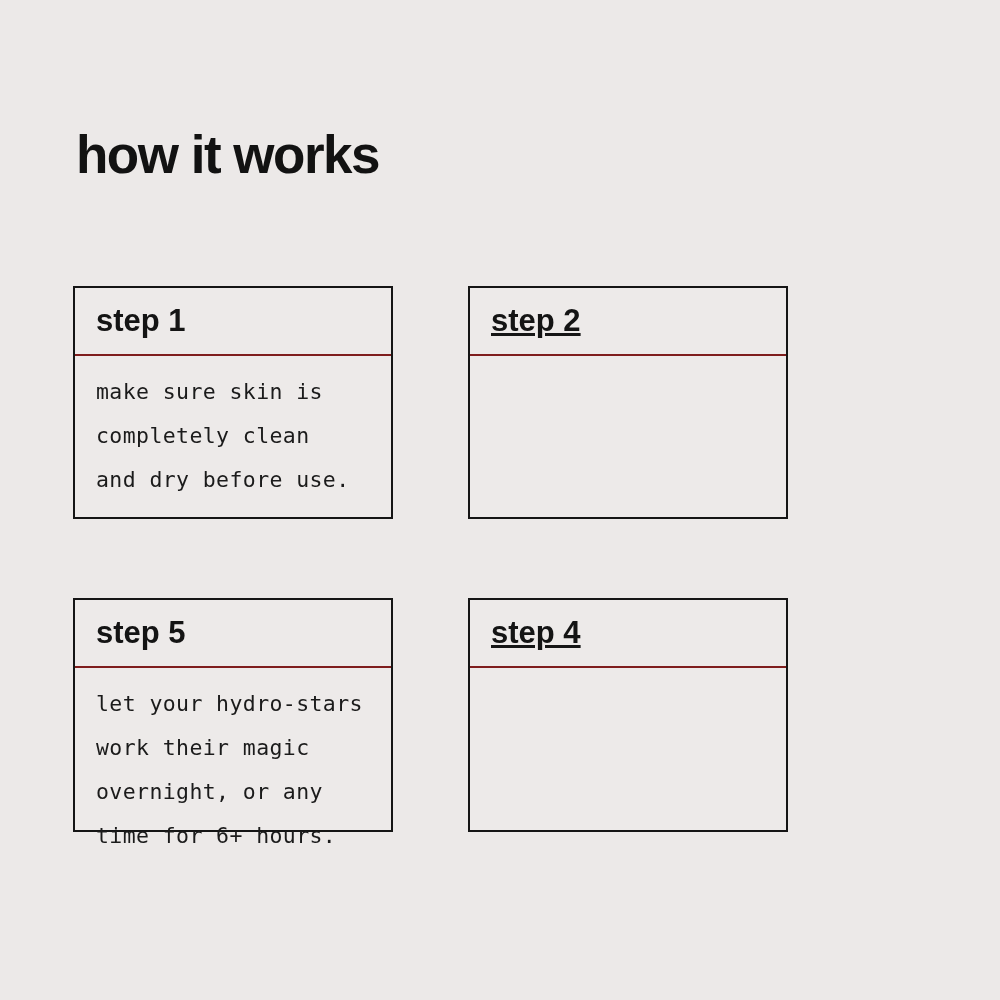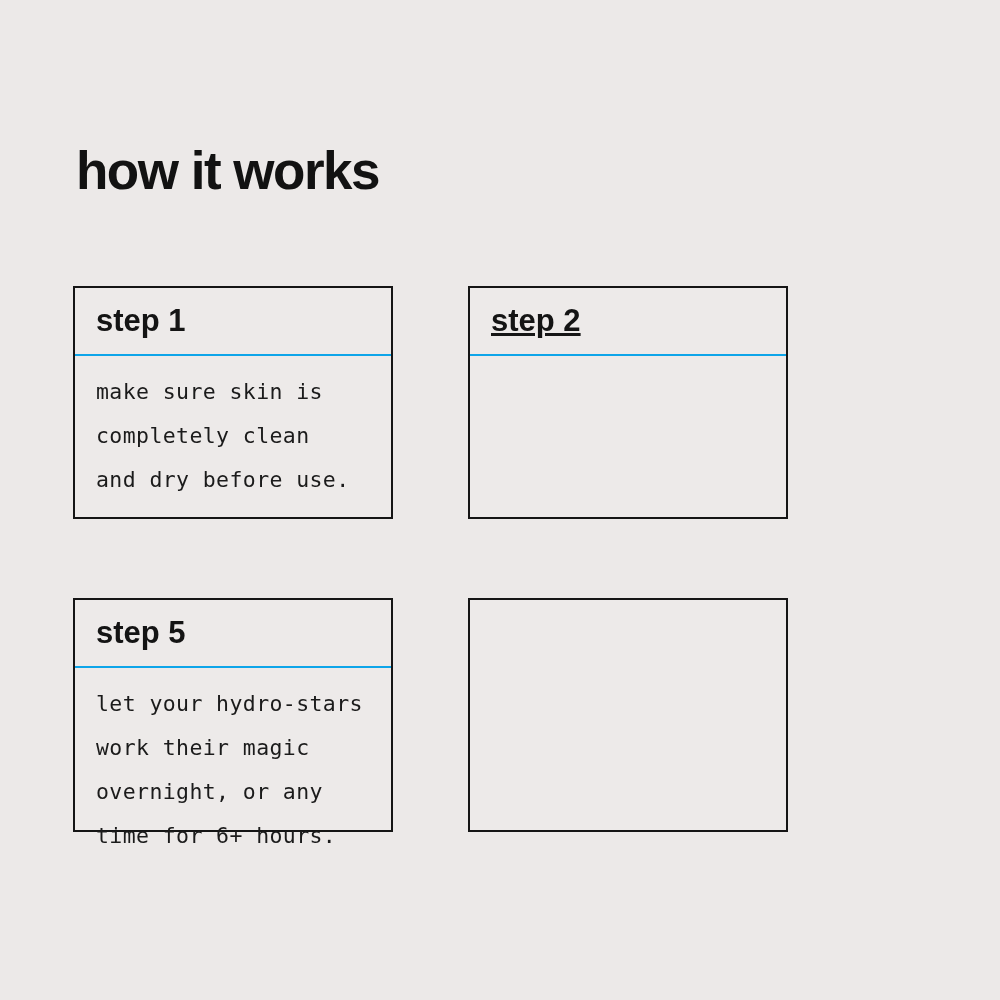--- a/index.html
+++ b/index.html
@@ -11,39 +11,39 @@
     height: 1000px;
     position: relative;
     background: #ECE9E8;
     font-family: "Liberation Sans", sans-serif;
     color: #161616;
     overflow: hidden;
   }
   .page-title {
     position: absolute;
     left: 76px;
-    top: 104px;
+    top: 88px;
     font-size: 53px;
     font-weight: 700;
     letter-spacing: -1.5px;
     color: #121212;
   }
   .step-box {
     position: absolute;
     width: 316px;
     background: #EDEAE9;
     border: 2px solid #151515;
   }
   .step-box.row1 { top: 286px; height: 229px; }
   .step-box.row2 { top: 598px; height: 230px; }
   .step-box.col1 { left: 73px; }
   .step-box.col2 { left: 468px; text-decoration: underline; }
   .step-header {
     height: 66px;
-    border-bottom: 2px solid #0ea5e9;
+    border-bottom: 2px solid #7f1d1d;
     display: flex;
     align-items: center;
     padding-left: 21px;
     font-size: 31px;
     font-weight: 700;
     color: #141414;
     letter-spacing: 0px;
   }
   .step-body {
     padding: 14px 8px 0 21px;
@@ -73,13 +73,14 @@
 
 <div class="step-box row2 col1">
   <div class="step-header">step 5</div>
   <div class="step-body">let your hydro-stars
 work their magic
 overnight, or any
 time for 6+ hours.</div>
 </div>
 
 <div class="step-box row2 col2">
+  <div class="step-header">step 4</div>
 </div>
 
 </body></html>

